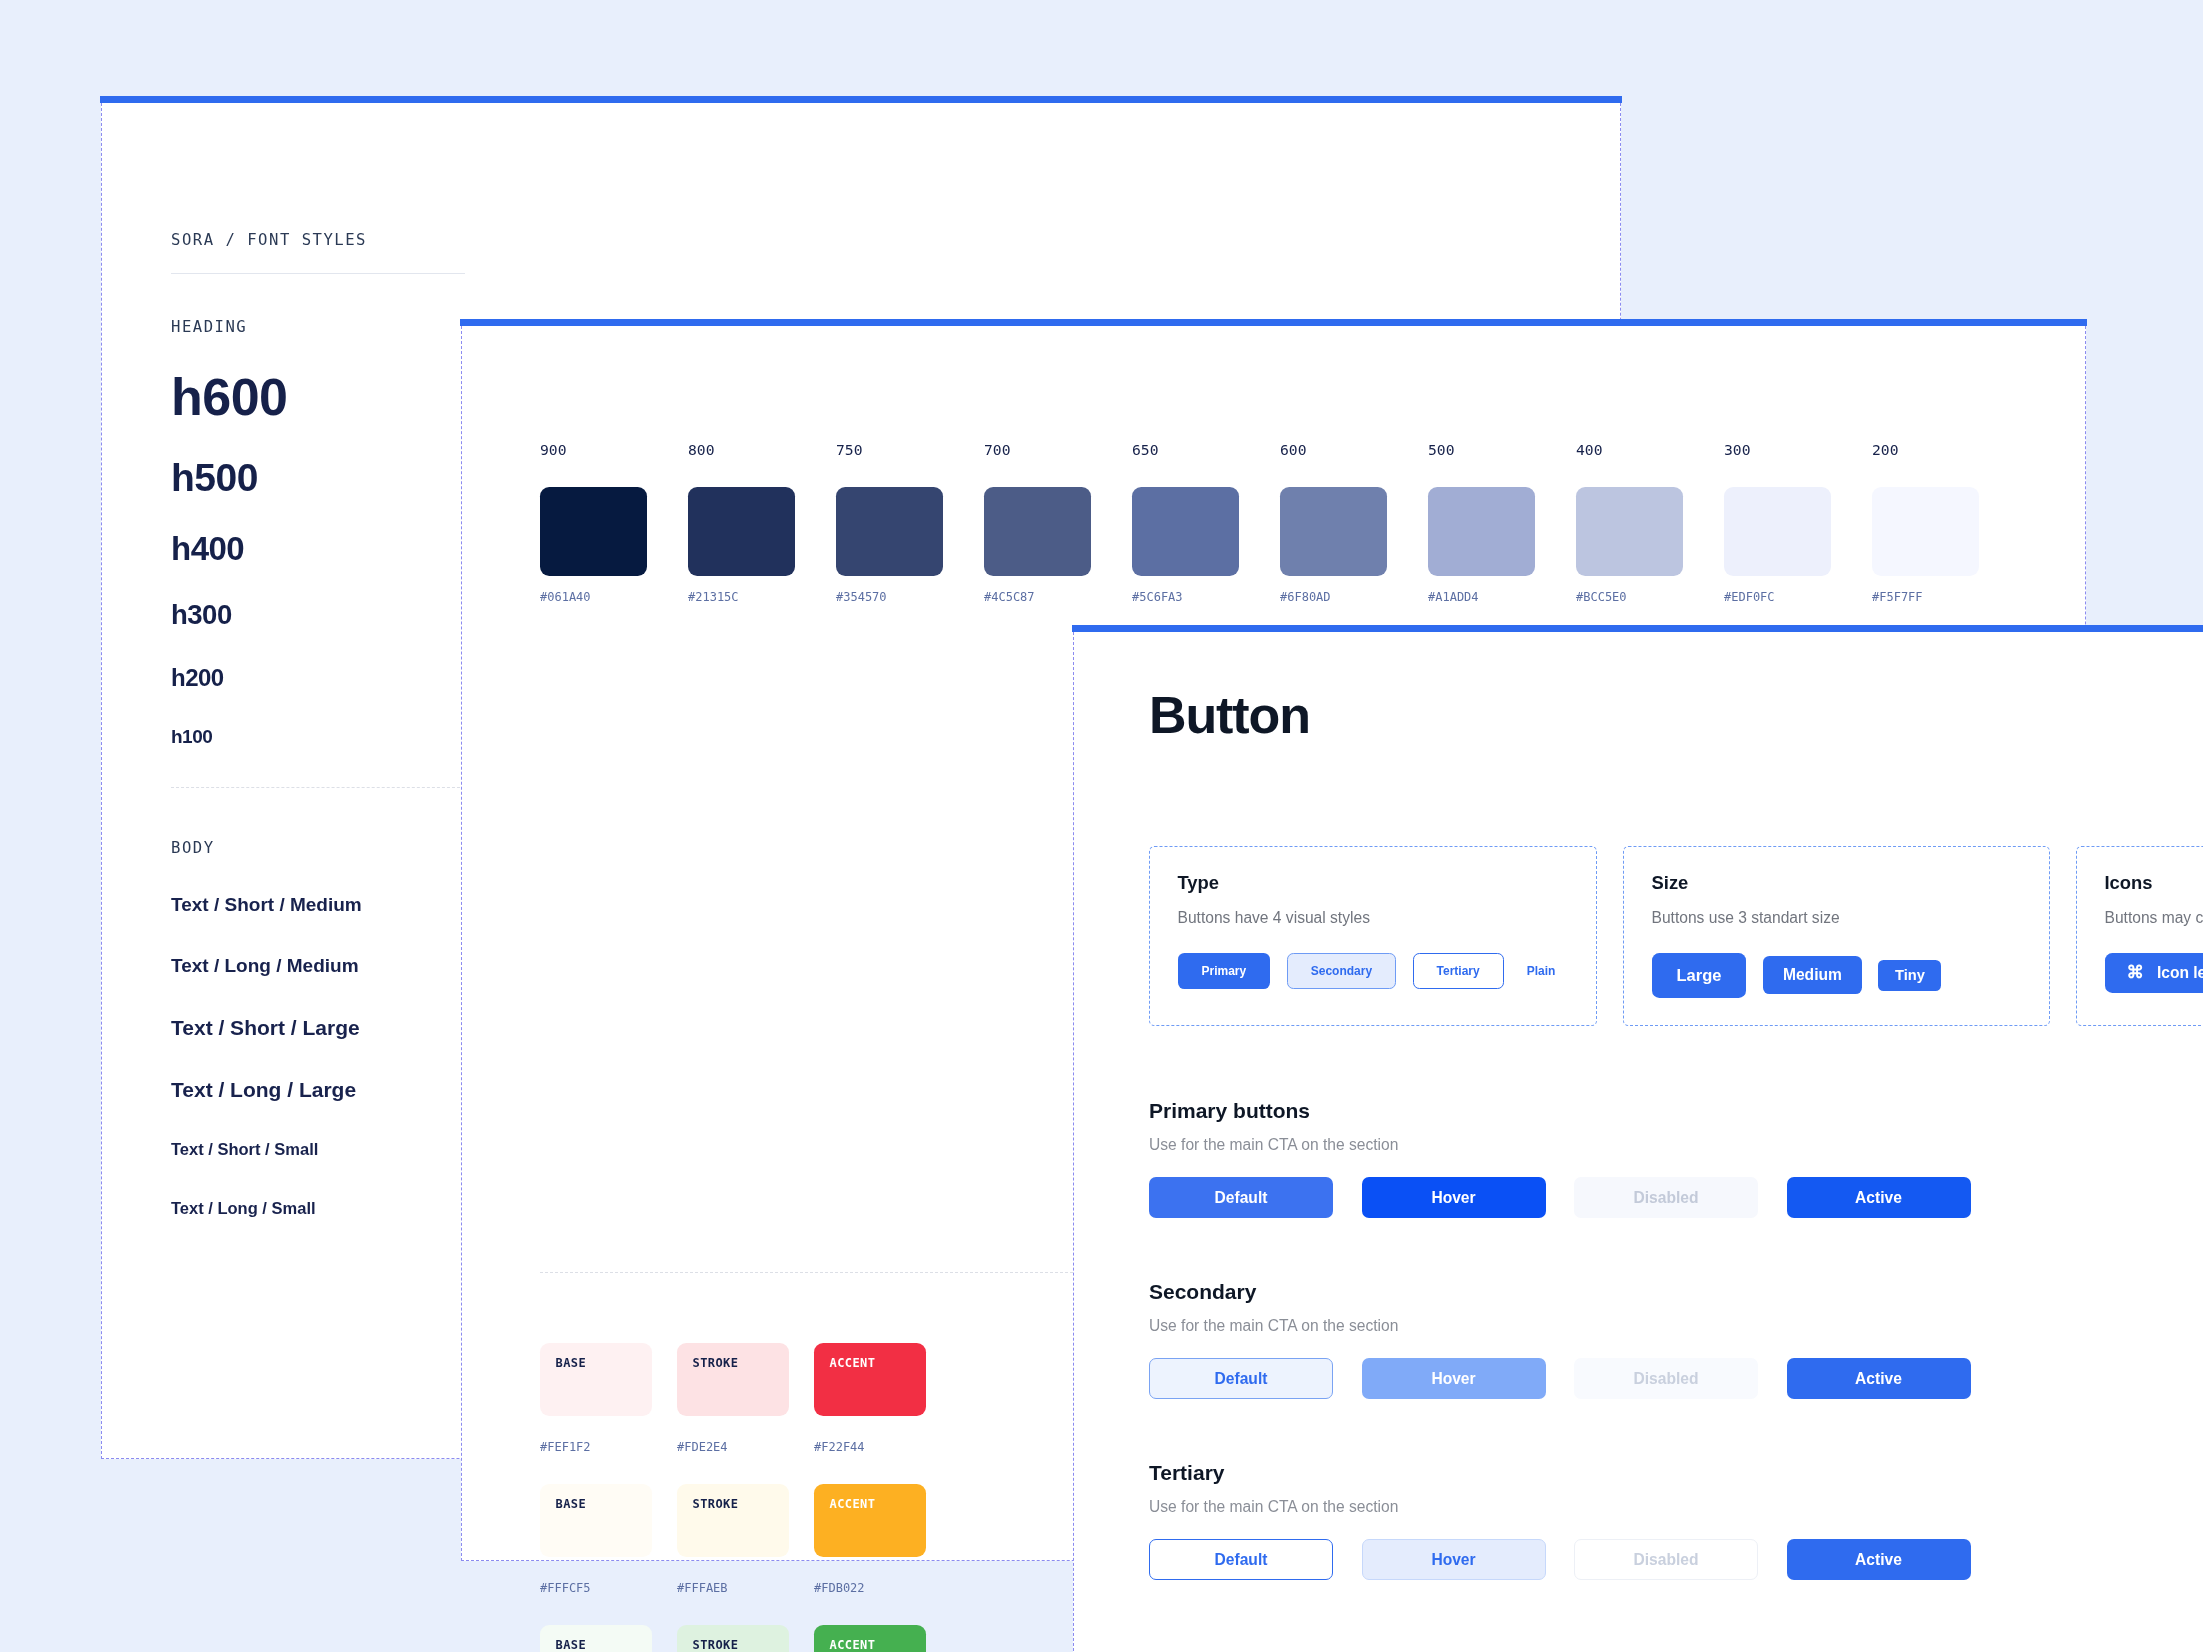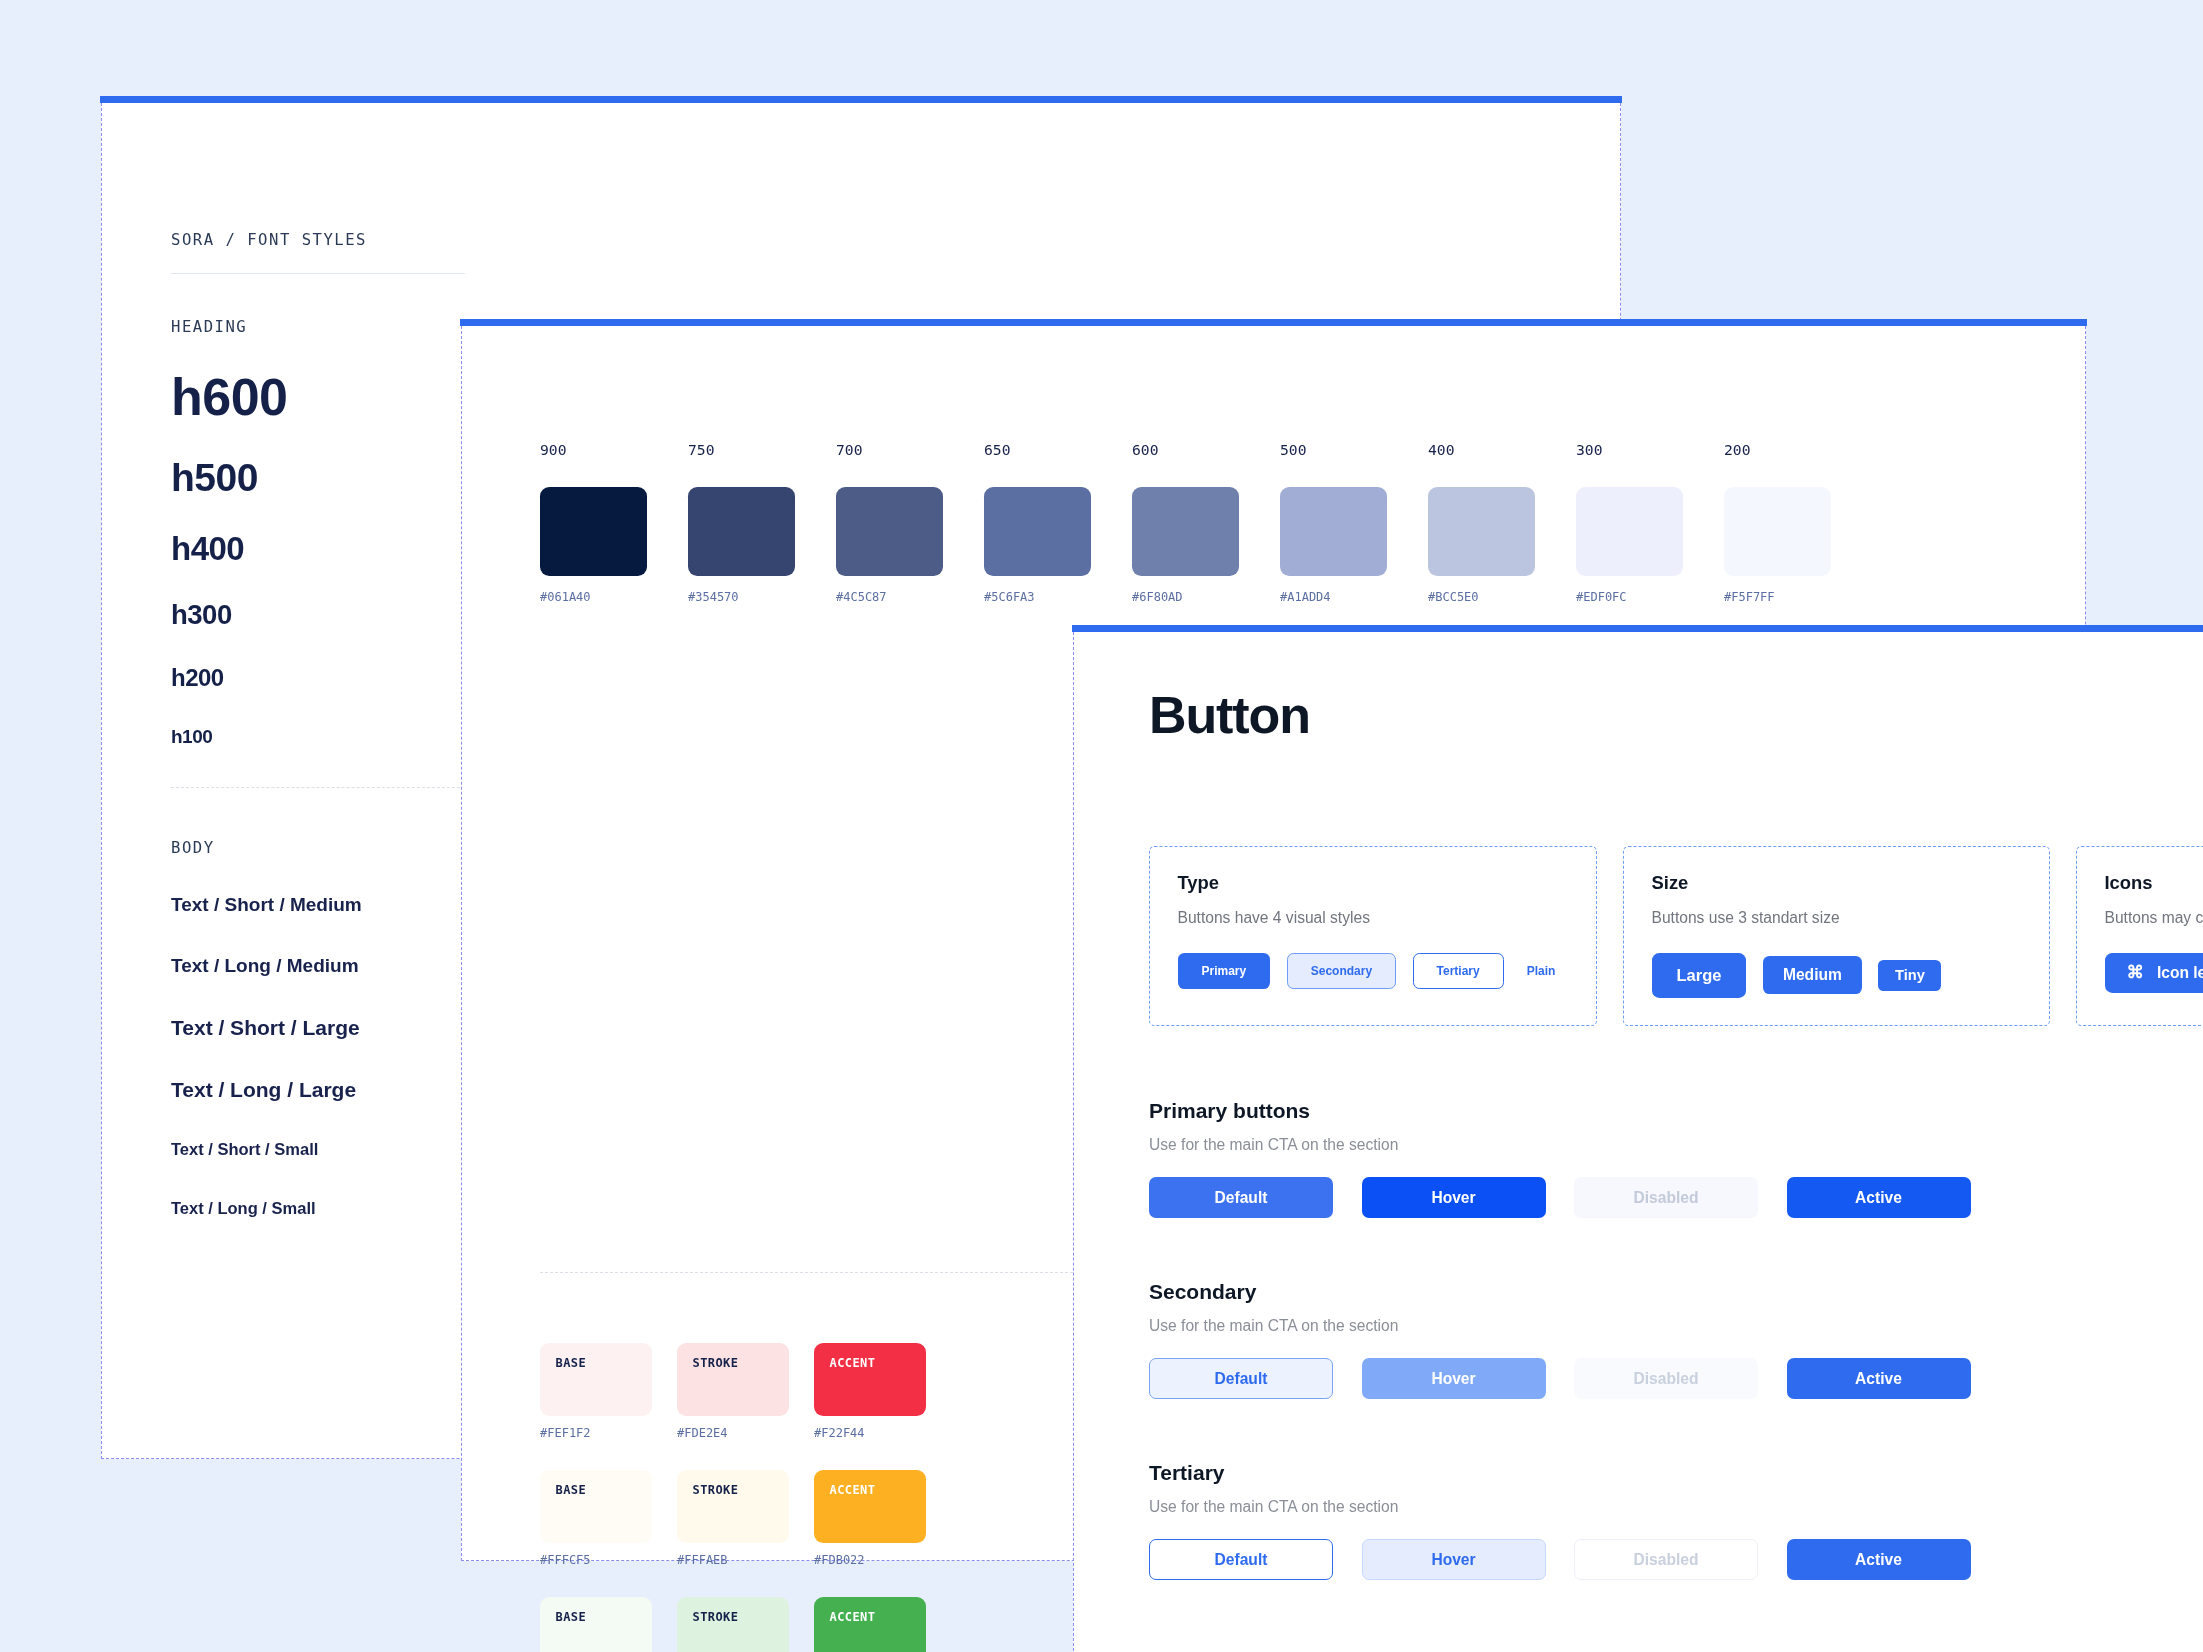--- a/index.html
+++ b/index.html
@@ -163,21 +163,21 @@
     font-size: 12px;
     font-weight: bold;
     letter-spacing: 0.4px;
   }
   .sem-tag.dark { color: #16214A; }
   .sem-tag.light { color: #ffffff; }
   .sem-hex {
     font-family: "DejaVu Sans Mono", monospace;
     font-size: 12px;
     color: #5C6FA3;
-    margin-top: 10px;
+    margin-top: 24px;
   }
 
   
   #button-panel {
     left: 1073px;
     top: 632px;
     width: 1139px;
     height: 1029px;
     z-index: 3;
   }
@@ -336,20 +336,25 @@
 </section>
 
 <section class="panel" id="colors-panel">
   <div class="panel-topbar"></div>
 
   <div class="swatch-row" id="swatch-row">
       <div class="swatch-cell">
         <div class="swatch-tone">900</div>
         <div class="swatch-box" style="background: rgb(6, 26, 64);"></div>
         <div class="swatch-hex">#061A40</div>
+      </div>
+      <div class="swatch-cell">
+        <div class="swatch-tone">800</div>
+        <div class="swatch-box" style="background: rgb(33, 49, 92);"></div>
+        <div class="swatch-hex">#21315C</div>
       </div>
       <div class="swatch-cell">
         <div class="swatch-tone">750</div>
         <div class="swatch-box" style="background: rgb(53, 69, 112);"></div>
         <div class="swatch-hex">#354570</div>
       </div>
       <div class="swatch-cell">
         <div class="swatch-tone">700</div>
         <div class="swatch-box" style="background: rgb(76, 92, 135);"></div>
         <div class="swatch-hex">#4C5C87</div>

